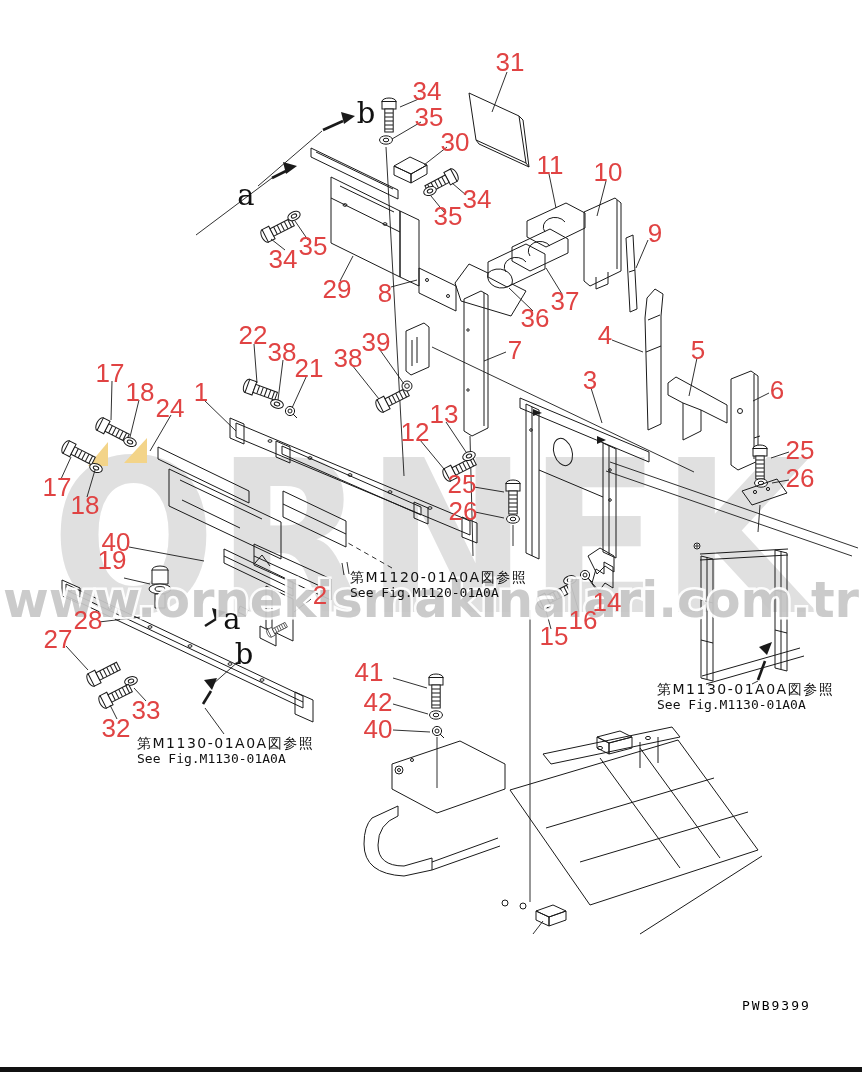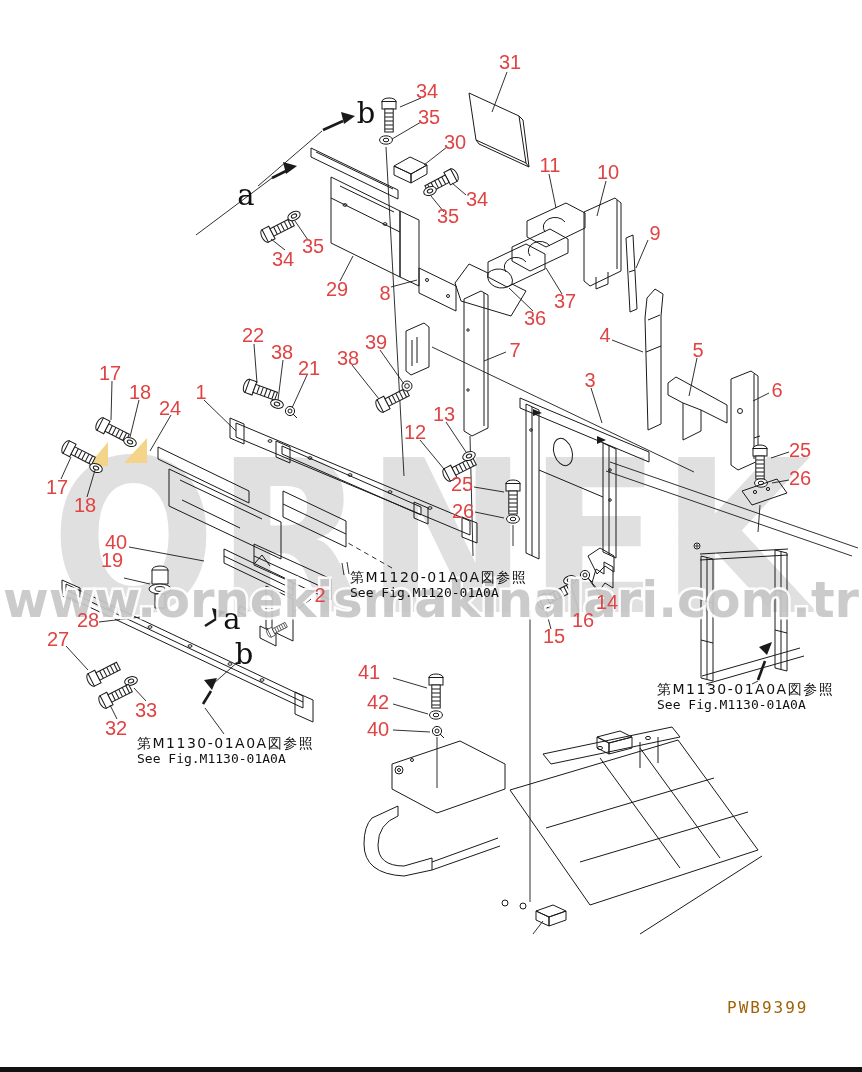--- a/index.html
+++ b/index.html
@@ -12,28 +12,28 @@
   svg line,svg path,svg polygon,svg polyline,svg ellipse,svg circle,svg rect{
     stroke:var(--line);stroke-width:1;fill:none;}
   svg .wf{fill:#fff;}
   svg .blk{fill:var(--line);stroke:none;}
   svg .hl{fill:var(--hl);stroke:none;}
   svg .thk{stroke-width:2.6;}
   svg .ld{stroke-width:0.9;}
   svg .dsh{stroke-dasharray:5 4;}
   .labels-layer{position:absolute;left:0;top:0;width:100%;height:100%;pointer-events:none;}
   .plabel{position:absolute;transform:translate(-50%,-50%);color:var(--red);
-          font-size:20px;line-height:1;white-space:nowrap;}
+          font-size:26px;line-height:1;white-space:nowrap;}
   .vletter{position:absolute;transform:translate(-50%,-50%);color:#111;
            font-family:"DejaVu Serif","Liberation Serif",serif;font-size:29px;line-height:1;}
   .note{position:absolute;color:#111;line-height:1.12;white-space:nowrap;}
   .note .jp{font-size:14px;letter-spacing:1.5px;font-family:"DejaVu Sans",sans-serif;}
   .note .en{font-size:13px;letter-spacing:0px;font-family:"DejaVu Sans Mono","Liberation Mono",monospace;}
   .note.center{text-align:center;}
-  .pwb{position:absolute;left:727px;top:998px;font-size:16px;letter-spacing:2px;color:#a16207;
+  .pwb{position:absolute;left:742px;top:998px;font-size:13px;letter-spacing:2px;color:#000000;
        font-family:"DejaVu Sans Mono","Liberation Mono",monospace;}
   .bottom-rule{position:absolute;left:0;bottom:0;width:100%;height:5px;background:#111;}
 </style>
 </head>
 <body>
 
 <div class="page">
 
   <svg width="862" height="1072" viewBox="0 0 862 1072">
     <defs>

